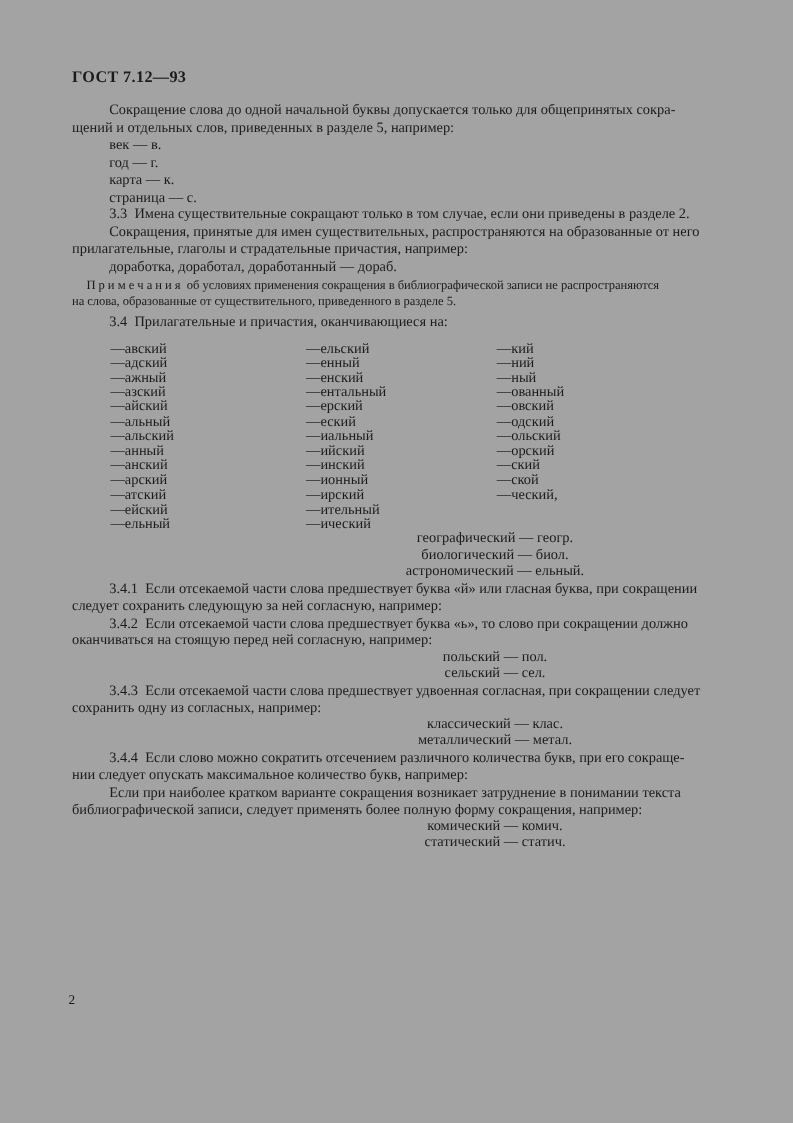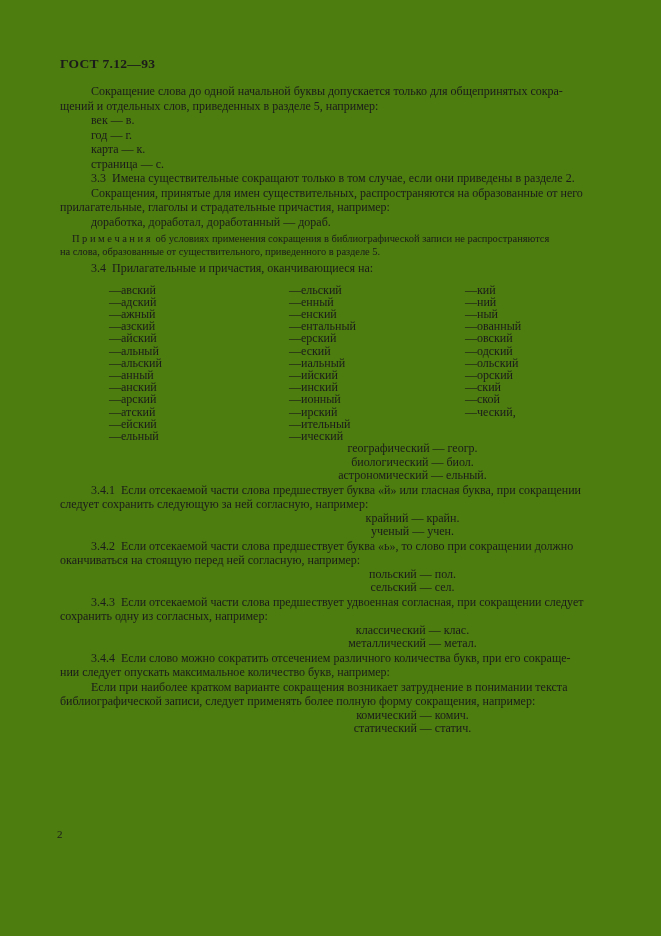--- a/index.html
+++ b/index.html
@@ -1,29 +1,29 @@
 <!DOCTYPE html>
 <html><head>
 <meta charset="utf-8">
 <style>
   html,body{margin:0;padding:0;background:#e8e8e8;}
   .sheet{
-    position:relative;width:661px;height:936px;background:#4d7c0f;
+    position:relative;width:661px;height:936px;background:#a3a3a3;
     font-family:"Liberation Serif","DejaVu Serif",serif;color:#1b1b1b;
     overflow:hidden;margin:0 auto;
   }
   .content{position:absolute;left:60px;top:56px;width:541px;}
   .gost-header{font-weight:bold;font-size:13.5px;line-height:16px;letter-spacing:.3px;}
   .blk{font-size:12px;line-height:14.5px;}
   .ln{white-space:pre;}
   .ind{text-indent:31px;}
   .nind{text-indent:12px;}
   .t-note{font-size:10.5px;line-height:12.5px;margin:4px 0 3px;letter-spacing:-0.05px;}
   .t-columns{display:flex;padding-left:32px;line-height:12.2px;}
-  .t-columns .col{white-space:pre;margin-left:17px;}
+  .t-columns .col{white-space:pre;}
   .t-columns .c1{width:163px;}
   .t-columns .c2{width:159px;}
   .t-columns .c3{flex:1;}
   .t-examples{padding-left:164px;line-height:13.5px;text-align:center;}
   .b0{margin-top:12px;}
   .b7{margin-top:8px;}
   .b8{margin-top:11px;}
   .b9{margin-top:13px;}
   .pageno{position:absolute;left:57px;top:828px;font-size:11px;color:#1b1b1b;}
 </style>
@@ -68,24 +68,20 @@
         </div>
         <div class="blk b10 t-examples">
           <div class="ln">географический — геогр.</div>
           <div class="ln">биологический — биол.</div>
           <div class="ln">астрономический — ельный.</div>
         </div>
         <div class="blk b11 t-para">
           <div class="ln ind">3.4.1  Если отсекаемой части слова предшествует буква «й» или гласная буква, при сокращении</div>
           <div class="ln">следует сохранить следующую за ней согласную, например:</div>
         </div>
-        <div class="blk b12 t-examples">
-          <div class="ln">крайний — крайн.</div>
-          <div class="ln">ученый — учен.</div>
-        </div>
         <div class="blk b13 t-para">
           <div class="ln ind">3.4.2  Если отсекаемой части слова предшествует буква «ь», то слово при сокращении должно</div>
           <div class="ln">оканчиваться на стоящую перед ней согласную, например:</div>
         </div>
         <div class="blk b14 t-examples">
           <div class="ln">польский — пол.</div>
           <div class="ln">сельский — сел.</div>
         </div>
         <div class="blk b15 t-para">
           <div class="ln ind">3.4.3  Если отсекаемой части слова предшествует удвоенная согласная, при сокращении следует</div>

